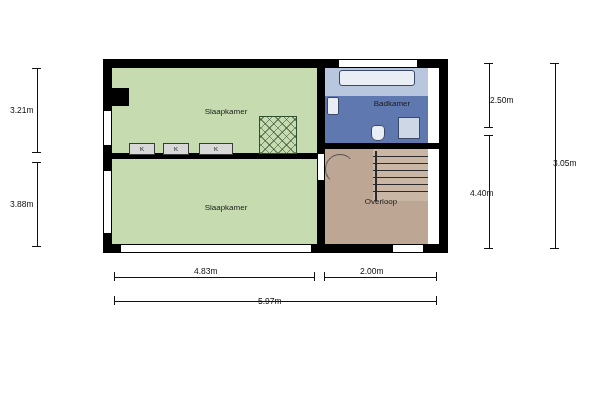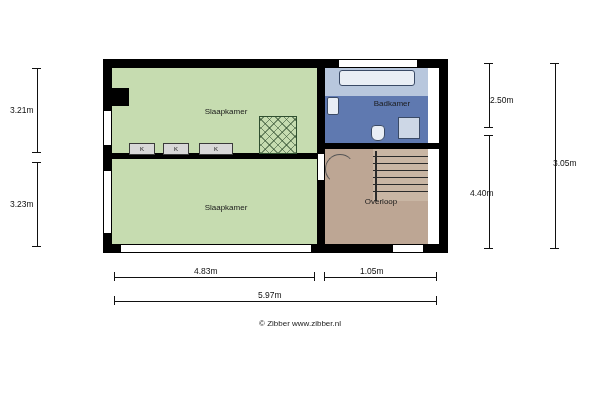--- a/index.html
+++ b/index.html
@@ -261,21 +261,21 @@
   <div class="dim-v">
 
     <div class="dim-line-v" style="left:37px; top:68px; height:84px;"></div>
     <div class="tick-h" style="left:32px; top:68px;"></div>
     <div class="tick-h" style="left:32px; top:152px;"></div>
     <div class="dim-text" style="left:10px; top:105px;">3.21m</div>
 
     <div class="dim-line-v" style="left:37px; top:162px; height:84px;"></div>
     <div class="tick-h" style="left:32px; top:162px;"></div>
     <div class="tick-h" style="left:32px; top:246px;"></div>
-    <div class="dim-text" style="left:10px; top:199px;">3.23m</div>
+    <div class="dim-text" style="left:10px; top:199px;">3.88m</div>
   </div>
 
   <div class="dim-v">
 
     <div class="dim-line-v" style="left:489px; top:63px; height:64px;"></div>
     <div class="tick-h" style="left:484px; top:63px;"></div>
     <div class="tick-h" style="left:484px; top:127px;"></div>
     <div class="dim-text" style="left:470px; top:95px;margin-left:20px;">2.50m</div>
 
     <div class="dim-line-v" style="left:489px; top:135px; height:113px;"></div>
@@ -294,27 +294,26 @@
   <div class="dim-h">
 
     <div class="dim-line-h" style="left:114px; top:277px; width:200px;"></div>
     <div class="tick-v" style="left:114px; top:272px;"></div>
     <div class="tick-v" style="left:314px; top:272px;"></div>
     <div class="dim-text" style="left:194px; top:266px;">4.83m</div>
 
     <div class="dim-line-h" style="left:324px; top:277px; width:112px;"></div>
     <div class="tick-v" style="left:324px; top:272px;"></div>
     <div class="tick-v" style="left:436px; top:272px;"></div>
-    <div class="dim-text" style="left:360px; top:266px;">1.05m</div>
+    <div class="dim-text" style="left:360px; top:266px;">2.00m</div>
   </div>
 
   <div class="dim-h">
     <div class="dim-line-h" style="left:114px; top:301px; width:322px;"></div>
     <div class="tick-v" style="left:114px; top:296px;"></div>
     <div class="tick-v" style="left:436px; top:296px;"></div>
-    <div class="dim-text" style="left:258px; top:290px;">5.97m</div>
+    <div class="dim-text" style="left:258px; top:296px;">5.97m</div>
   </div>
 
   <div id="footer">
-    <div>© Zibber www.zibber.nl</div>
   </div>
 
 </div>
 
 </body></html>

